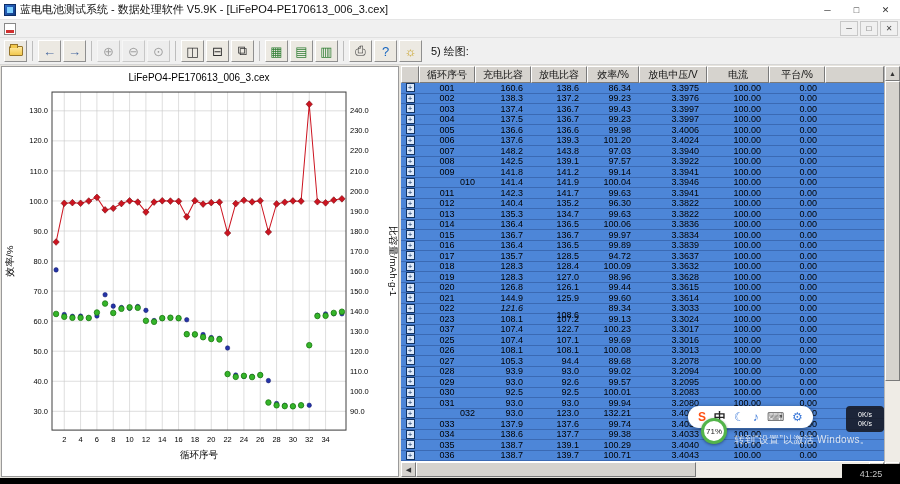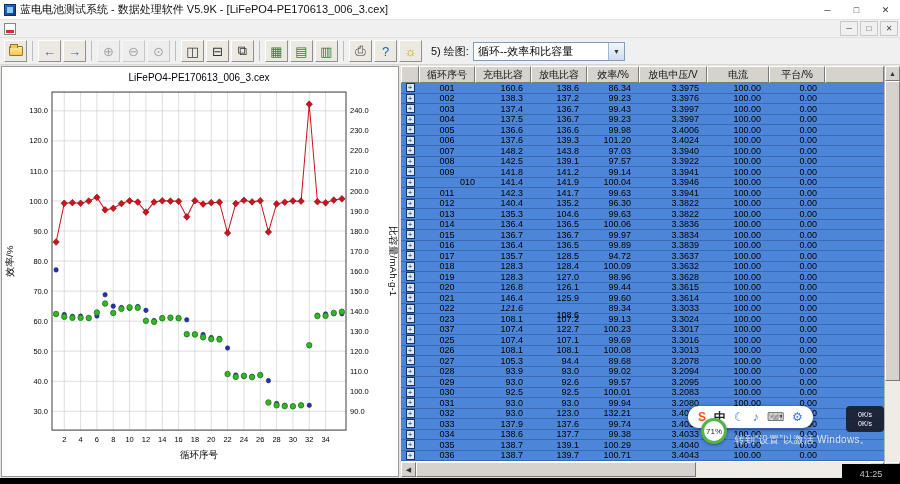--- a/index.html
+++ b/index.html
@@ -179,24 +179,20 @@
           <span>⎙</span>
         </div>
         <div class="tbtn">
           <span style="color: rgb(21, 101, 192);">?</span>
         </div>
         <div class="tbtn">
           <span style="color: rgb(201, 162, 39);">☼</span>
         </div>
       </span>
     <span class="plot-label">5) 绘图:</span>
-    <div class="combo">
-      <span class="combo-value">循环--效率和比容量</span>
-      <span class="combo-arrow">▼</span>
-    </div>
   </div>
 
   <div class="content">
     <div class="chart-panel">
       <svg id="chart" viewBox="0 0 396 392" preserveAspectRatio="none">
           <rect x="50" y="24" width="294" height="324" fill="#ffffff" stroke="none"></rect>
           <line x1="50" x2="344" y1="330" y2="330" stroke="#c9c9c9" stroke-width="0.6"></line>
           <line x1="50" x2="344" y1="301.2" y2="301.2" stroke="#c9c9c9" stroke-width="0.6"></line>
           <line x1="50" x2="344" y1="272.4" y2="272.4" stroke="#c9c9c9" stroke-width="0.6"></line>
           <line x1="50" x2="344" y1="243.60000000000002" y2="243.60000000000002" stroke="#c9c9c9" stroke-width="0.6"></line>
@@ -553,21 +549,21 @@
               <span class="td num" style="width: 62px;">100.00</span>
               <span class="td num" style="width: 56px;">0.00</span>
               <span class="td" style="flex: 1 1 0%;"></span>
             </div>
             <div class="trow">
               <span class="expcell" style="width: 18px;">
                 <span class="exp">+</span>
               </span>
               <span class="td ctr" style="width: 56px;">013</span>
               <span class="td num" style="width: 56px;">135.3</span>
-              <span class="td num" style="width: 56px;">104.6</span>
+              <span class="td num" style="width: 56px;">134.7</span>
               <span class="td num" style="width: 52px;">99.63</span>
               <span class="td num" style="width: 68px;">3.3822</span>
               <span class="td num" style="width: 62px;">100.00</span>
               <span class="td num" style="width: 56px;">0.00</span>
               <span class="td" style="flex: 1 1 0%;"></span>
             </div>
             <div class="trow">
               <span class="expcell" style="width: 18px;">
                 <span class="exp">+</span>
               </span>
@@ -656,21 +652,21 @@
               <span class="td num" style="width: 68px;">3.3615</span>
               <span class="td num" style="width: 62px;">100.00</span>
               <span class="td num" style="width: 56px;">0.00</span>
               <span class="td" style="flex: 1 1 0%;"></span>
             </div>
             <div class="trow">
               <span class="expcell" style="width: 18px;">
                 <span class="exp">+</span>
               </span>
               <span class="td ctr" style="width: 56px;">021</span>
-              <span class="td num" style="width: 56px;">146.4</span>
+              <span class="td num" style="width: 56px;">144.9</span>
               <span class="td num" style="width: 56px;">125.9</span>
               <span class="td num" style="width: 52px;">99.60</span>
               <span class="td num" style="width: 68px;">3.3614</span>
               <span class="td num" style="width: 62px;">100.00</span>
               <span class="td num" style="width: 56px;">0.00</span>
               <span class="td" style="flex: 1 1 0%;"></span>
             </div>
             <div class="trow">
               <span class="expcell" style="width: 18px;">
                 <span class="exp">+</span>
@@ -798,21 +794,21 @@
               <span class="td num" style="width: 52px;">99.94</span>
               <span class="td num" style="width: 68px;">3.2080</span>
               <span class="td num" style="width: 62px;">100.00</span>
               <span class="td num" style="width: 56px;">0.00</span>
               <span class="td" style="flex: 1 1 0%;"></span>
             </div>
             <div class="trow">
               <span class="expcell" style="width: 18px;">
                 <span class="exp">+</span>
               </span>
-              <span class="td ctr" style="width: 56px;">032</span>
+              <span class="td ctr" style="width: 56px; text-align: right;">032</span>
               <span class="td num" style="width: 56px;">93.0</span>
               <span class="td num" style="width: 56px;">123.0</span>
               <span class="td num" style="width: 52px;">132.21</span>
               <span class="td num" style="width: 68px;">3.4034</span>
               <span class="td num" style="width: 62px;">100.00</span>
               <span class="td num" style="width: 56px;">0.00</span>
               <span class="td" style="flex: 1 1 0%;"></span>
             </div>
             <div class="trow">
               <span class="expcell" style="width: 18px;">

